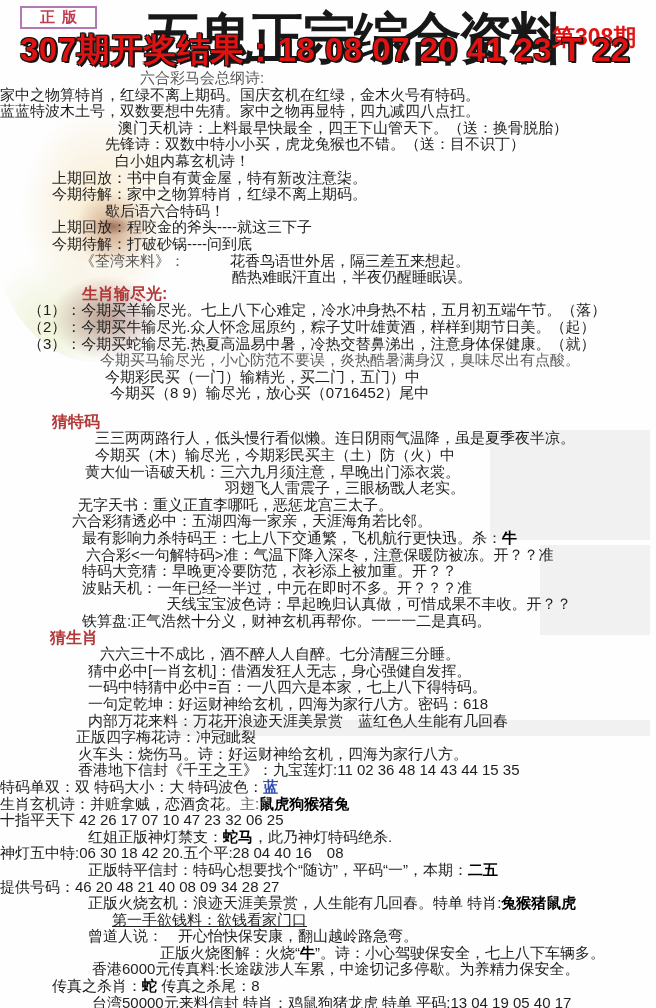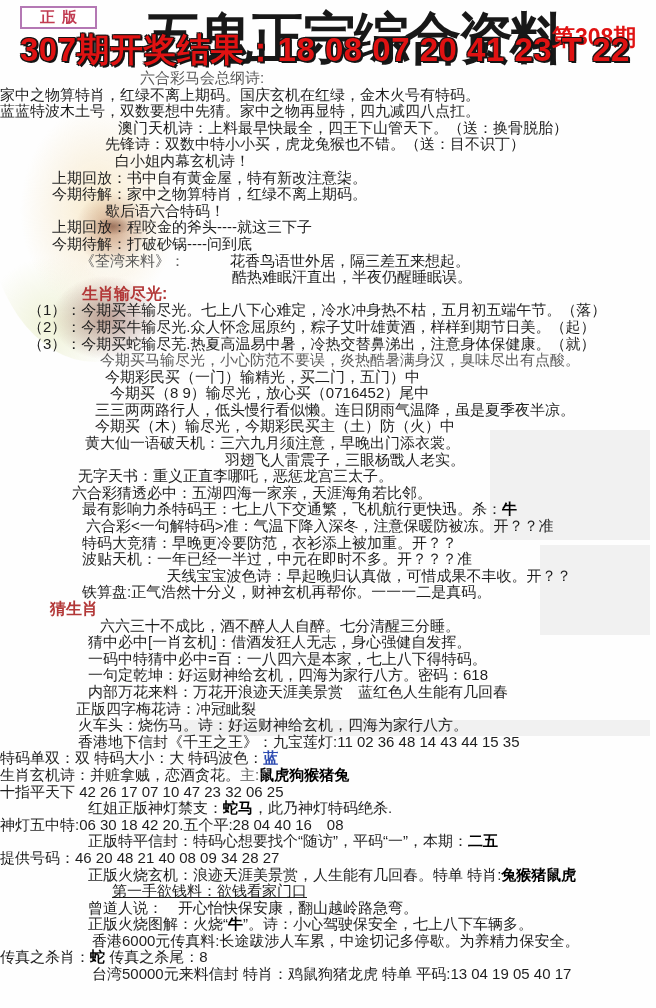--- a/index.html
+++ b/index.html
@@ -88,20 +88,21 @@
       <div class="line" style="padding-left: 52px;"><span class="seg-n">今期待解：打破砂锅----问到底</span></div>
       <div class="line" style="padding-left: 80px;"><span class="seg-g">《荃湾来料》：</span><span class="seg-n">　　　花香鸟语世外居，隔三差五来想起。</span></div>
       <div class="line" style="padding-left: 232px;"><span class="seg-n">酷热难眠汗直出，半夜仍醒睡眠误。</span></div>
       <div class="line" style="padding-left: 82px;"><span class="seg-r">生肖输尽光:</span></div>
       <div class="line" style="padding-left: 28px;"><span class="seg-n">（1）：今期买羊输尽光。七上八下心难定，冷水冲身热不枯，五月初五端午节。（落）</span></div>
       <div class="line" style="padding-left: 28px;"><span class="seg-n">（2）：今期买牛输尽光.众人怀念屈原约，粽子艾叶雄黄酒，样样到期节日美。（起）</span></div>
       <div class="line" style="padding-left: 28px;"><span class="seg-n">（3）：今期买蛇输尽芜.热夏高温易中暑，冷热交替鼻涕出，注意身体保健康。（就）</span></div>
       <div class="line" style="padding-left: 100px;"><span class="seg-g">今期买马输尽光，小心防范不要误，炎热酷暑满身汉，臭味尽出有点酸。</span></div>
       <div class="line" style="padding-left: 105px;"><span class="seg-n">今期彩民买（一门）输精光，买二门，五门）中</span></div>
       <div class="line" style="padding-left: 110px;"><span class="seg-n">今期买（8 9）输尽光，放心买（0716452）尾中</span></div>
+      <div class="line" style="padding-left: 52px; margin-top: 12px;"><span class="seg-r">猜特码</span></div>
       <div class="line" style="padding-left: 95px;"><span class="seg-n">三三两两路行人，低头慢行看似懒。连日阴雨气温降，虽是夏季夜半凉。</span></div>
       <div class="line" style="padding-left: 95px;"><span class="seg-n">今期买（木）输尽光，今期彩民买主（土）防（火）中</span></div>
       <div class="line" style="padding-left: 85px;"><span class="seg-n">黄大仙一语破天机：三六九月须注意，早晚出门添衣裳。</span></div>
       <div class="line" style="padding-left: 225px;"><span class="seg-n">羽翅飞人雷震子，三眼杨戬人老实。</span></div>
       <div class="line" style="padding-left: 78px;"><span class="seg-n">无字天书：重义正直李哪吒，恶惩龙宫三太子。</span></div>
       <div class="line" style="padding-left: 72px;"><span class="seg-n">六合彩猜透必中：五湖四海一家亲，天涯海角若比邻。</span></div>
       <div class="line" style="padding-left: 82px;"><span class="seg-n">最有影响力杀特码王：七上八下交通繁，飞机航行更快迅。杀：</span><span class="seg-bd">牛</span></div>
       <div class="line" style="padding-left: 86px;"><span class="seg-n">六合彩&lt;一句解特码&gt;准：气温下降入深冬，注意保暖防被冻。开？？准</span></div>
       <div class="line" style="padding-left: 82px;"><span class="seg-n">特码大竞猜：早晚更冷要防范，衣衫添上被加重。开？？</span></div>
       <div class="line" style="padding-left: 82px;"><span class="seg-n">波贴天机：一年已经一半过，中元在即时不多。开？？？准</span></div>
@@ -119,19 +120,19 @@
       <div class="line" style="padding-left: 0px;"><span class="seg-n">特码单双：双 特码大小：大 特码波色：</span><span class="seg-b">蓝</span></div>
       <div class="line" style="padding-left: 0px;"><span class="seg-n">生肖玄机诗：并赃拿贼，恋酒贪花。</span><span class="seg-g">主:</span><span class="seg-bd">鼠虎狗猴猪兔</span></div>
       <div class="line" style="padding-left: 0px;"><span class="seg-n">十指平天下 42 26 17 07 10 47 23 32 06 25</span></div>
       <div class="line" style="padding-left: 88px;"><span class="seg-n">红姐正版神灯禁支：</span><span class="seg-bd">蛇马</span><span class="seg-n">，此乃神灯特码绝杀.</span></div>
       <div class="line" style="padding-left: 0px;"><span class="seg-n">神灯五中特:06 30 18 42 20.五个平:28 04 40 16　08</span></div>
       <div class="line" style="padding-left: 88px;"><span class="seg-n">正版特平信封：特码心想要找个“随访”，平码“一”，本期：</span><span class="seg-bd">二五</span></div>
       <div class="line" style="padding-left: 0px;"><span class="seg-n">提供号码：46 20 48 21 40 08 09 34 28 27</span></div>
       <div class="line" style="padding-left: 88px;"><span class="seg-n">正版火烧玄机：浪迹天涯美景赏，人生能有几回春。特单 特肖:</span><span class="seg-bd">兔猴猪鼠虎</span></div>
       <div class="line" style="padding-left: 112px; text-decoration: underline;"><span class="seg-n">第一手欲钱料：欲钱看家门口</span></div>
       <div class="line" style="padding-left: 88px;"><span class="seg-n">曾道人说：　开心怡快保安康，翻山越岭路急弯。</span></div>
-      <div class="line" style="padding-left: 88px;"><span class="seg-n">正版火烧图解：火烧“</span><span class="seg-bd">牛</span><span class="seg-n">”。诗：小心驾驶保安全，七上八下车辆多。</span></div>
+      <div class="line" style="padding-left: 120px; margin-left: 40px;"><span class="seg-n">正版火烧图解：火烧“</span><span class="seg-bd">牛</span><span class="seg-n">”。诗：小心驾驶保安全，七上八下车辆多。</span></div>
       <div class="line" style="padding-left: 92px;"><span class="seg-n">香港6000元传真料:长途跋涉人车累，中途切记多停歇。为养精力保安全。</span></div>
-      <div class="line" style=""><span class="seg-n">传真之杀肖：</span><span class="seg-bd">蛇</span><span class="seg-n"> 传真之杀尾：8</span></div>
+      <div class="line" style="padding-left: 52px;"><span class="seg-n">传真之杀肖：</span><span class="seg-bd">蛇</span><span class="seg-n"> 传真之杀尾：8</span></div>
       <div class="line" style="padding-left: 92px;"><span class="seg-n">台湾50000元来料信封 特肖：鸡鼠狗猪龙虎 特单 平码:13 04 19 05 40 17</span></div>
     </div>
 
 </div>
 
 </body></html>

